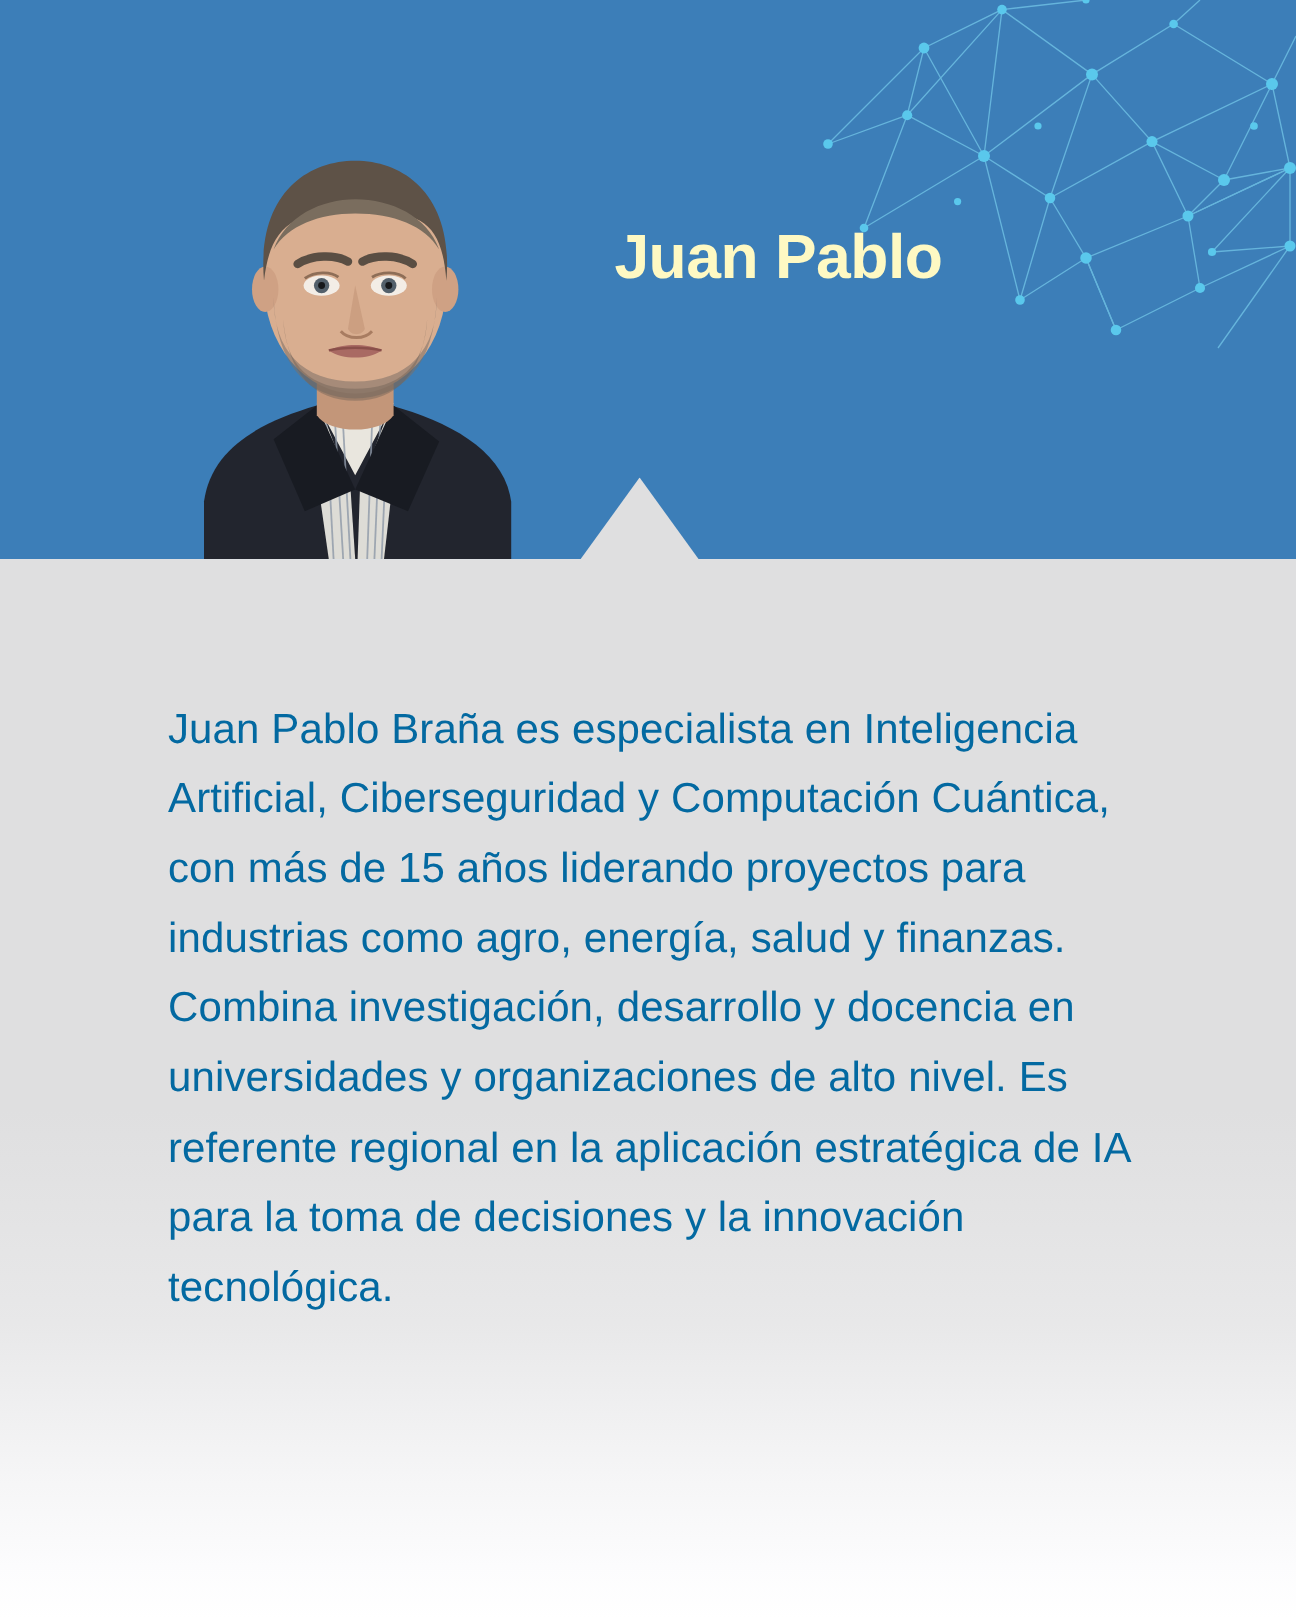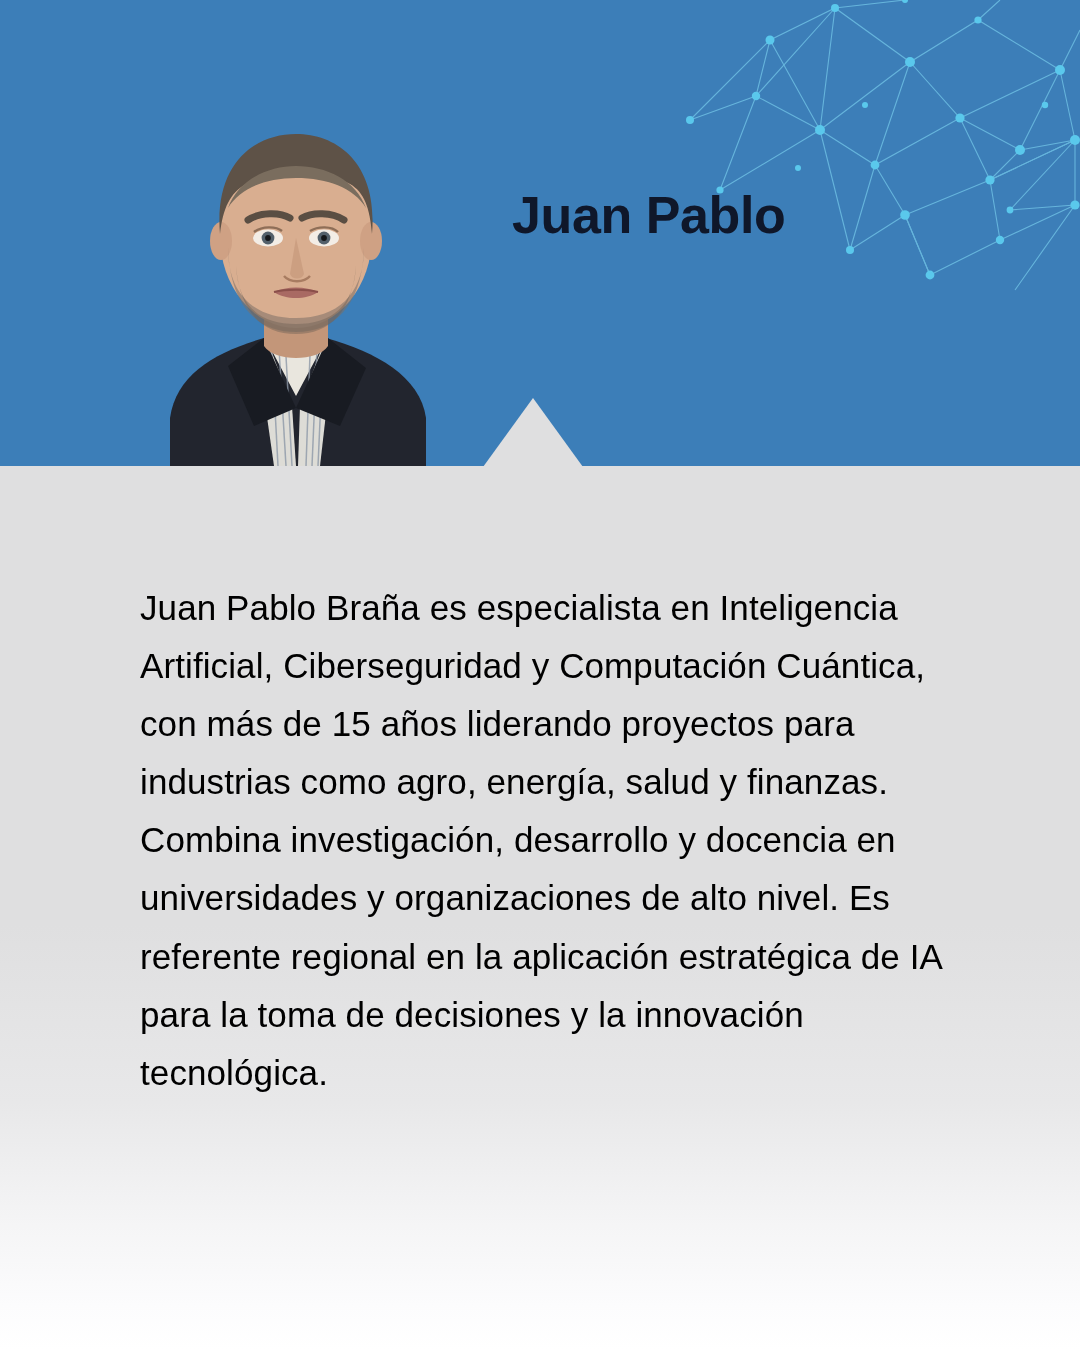--- a/index.html
+++ b/index.html
@@ -20,37 +20,37 @@
   
   #portrait{
     position:absolute;left:78px;top:96px;width:430px;height:370px;
     overflow:hidden;
   }
   #portrait svg{display:block;width:430px;height:370px;}
 
   
   #name{
     position:absolute;left:512px;top:186px;width:430px;
-    color:#0f172a;font-size:52px;font-weight:bold;line-height:1.12;
+    color:#fef9c3;font-size:52px;font-weight:bold;line-height:1.12;
     letter-spacing:-0.4px;
   }
   #name .ln{display:block;}
 
   
   #panel{
     position:absolute;left:0;top:466px;width:1080px;height:884px;
     background:linear-gradient(180deg,#DFDFE0 0%,#DFDFE0 52%,#E8E8E9 72%,#F5F5F6 86%,#FCFCFD 95%,#FFFFFF 100%);
   }
   
   #notch{
     position:absolute;left:483px;top:398px;width:100px;height:69px;
   }
   #bio{
     position:absolute;left:140px;top:544px;width:846px;
-    color:#000000;font-size:35px;line-height:1.66;
+    color:#0369a1;font-size:35px;line-height:1.66;
     letter-spacing:0.1px;font-weight:400;
   }
 </style>
 </head>
 <body>
 
 <div id="card">
 
   <div id="hero">
 

